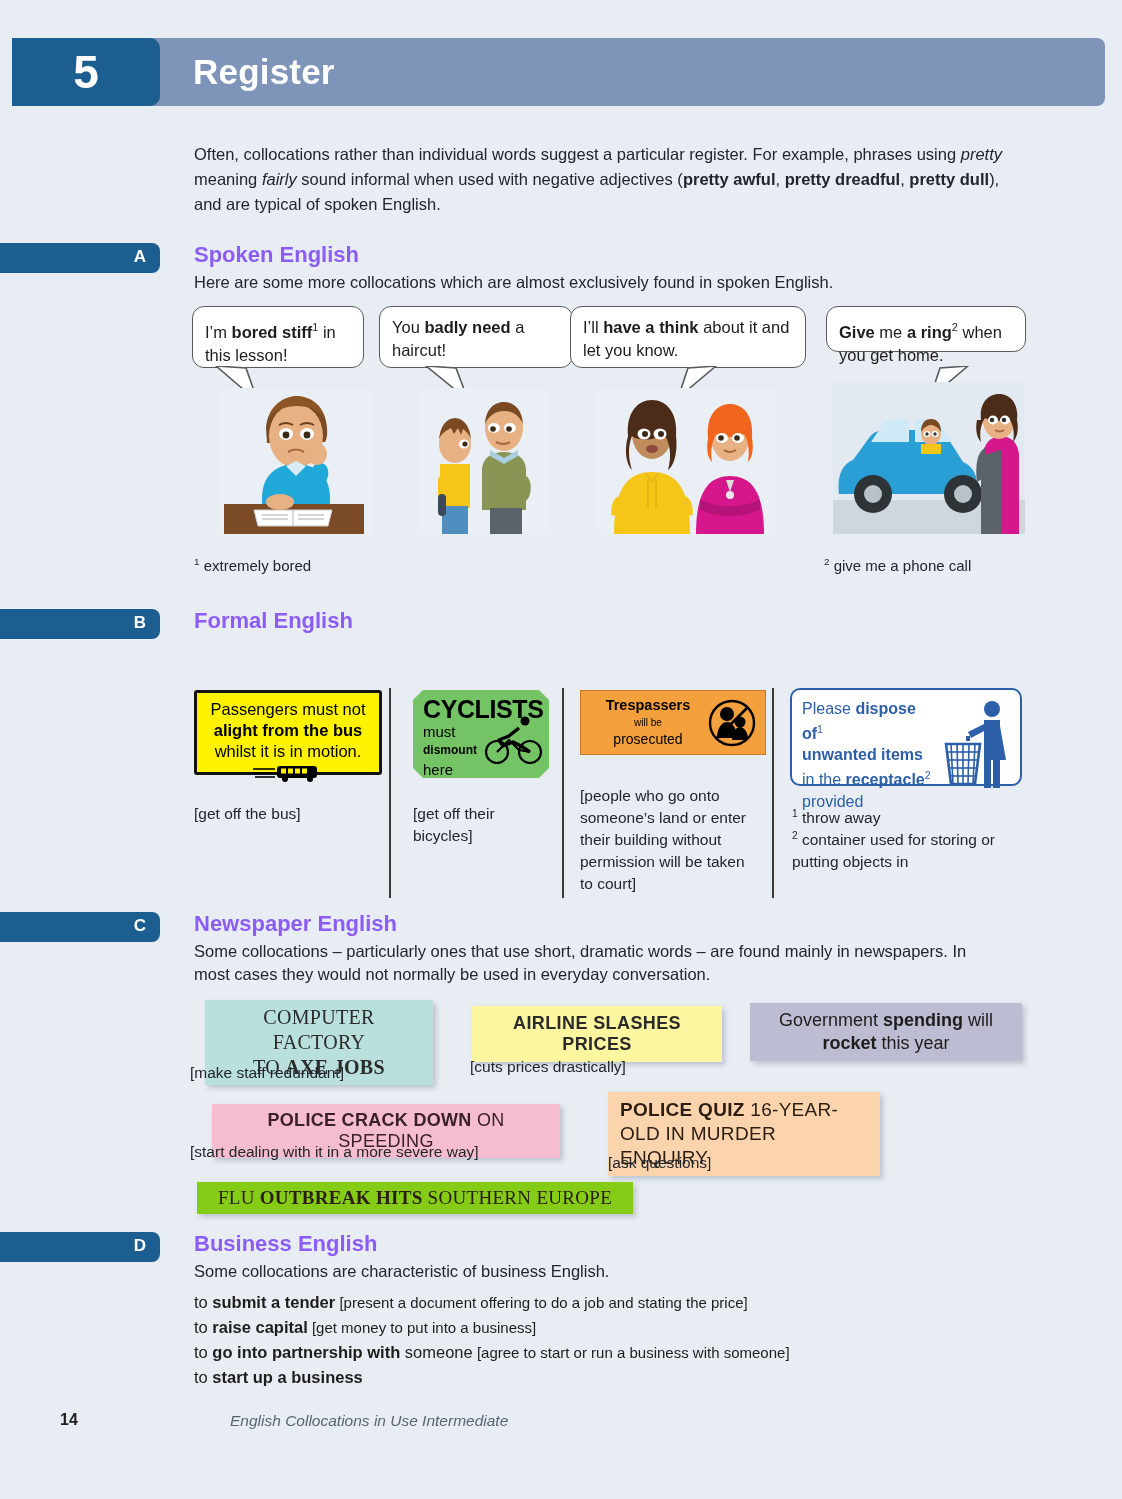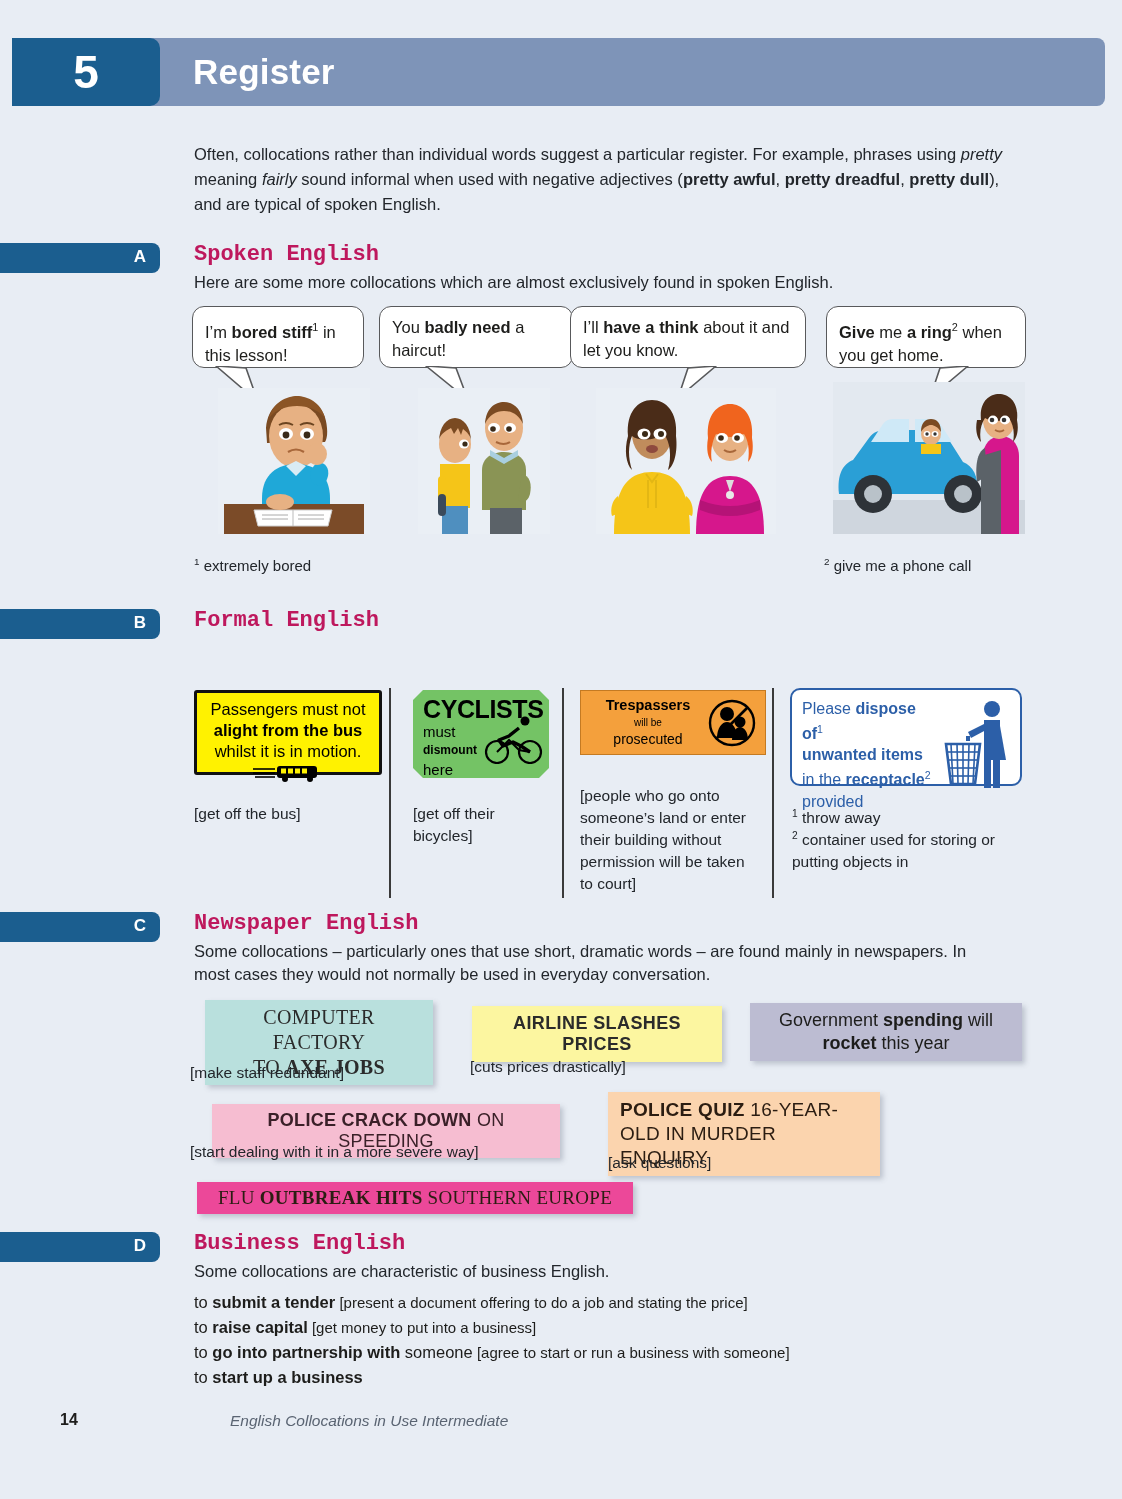--- a/index.html
+++ b/index.html
@@ -44,21 +44,21 @@
   .sec-tab{
     position:absolute;left:0;width:160px;height:30px;
     background:#1b5e8f;border-radius:0 8px 8px 0;
   }
   .sec-letter{
     position:absolute;right:14px;top:4px;
     color:#fff;font-weight:bold;font-size:17px;
   }
   .sec-title{
     position:absolute;left:194px;
-    color:#be185d;font-size:22px;font-weight:bold;font-family:Liberation Mono, monospace;
+    color:#8b5cf6;font-size:22px;font-weight:bold;
   }
   .sec-sub{
     position:absolute;left:194px;width:830px;
     font-size:16.5px;line-height:23px;color:#22262b;
   }
 
   
   .bubble{
     position:absolute;background:#fff;border:1.6px solid #58595b;
     border-radius:12px;padding:9px 12px;
@@ -116,21 +116,21 @@
   }
   .h-police{
     background:#f6bdd1;padding:6px 14px;text-align:center;
     font-size:18px;color:#3a2028;letter-spacing:.3px;
   }
   .h-quiz{
     background:#fbd4ae;padding:6px 12px;
     font-size:19px;line-height:24px;color:#2b1d12;letter-spacing:.3px;
   }
   .h-flu{
-    background:#ec4899;padding:5px 14px;text-align:center;
+    background:#84cc16;padding:5px 14px;text-align:center;
     font-family:"Liberation Serif",serif;font-size:19px;color:#2b1d12;
     letter-spacing:.3px;
   }
 
   
   .biz{position:absolute;left:194px;font-size:16.5px;line-height:25px;}
   .biz .def{font-size:15px;}
 
   
   .pg-num{position:absolute;left:60px;top:1411px;font-size:16px;font-weight:bold;color:#1d1d1b;}
@@ -177,21 +177,21 @@
 
   <div class="bubble" style="left:570px;top:306px;width:236px;height:62px">
     <span>I’ll </span><b>have a think</b><span> about it and let you know.</span>
   </div>
   <div class="tail" style="left:676px;top:366px">
     <svg width="46" height="34" viewBox="0 0 46 34">
         <polygon points="40,0 2,32 12,2" fill="#fff" stroke="#58595b" stroke-width="1.6"></polygon>
       </svg>
   </div>
 
-  <div class="bubble" style="left:826px;top:306px;width:200px;height:62px">
+  <div class="bubble" style="left:826px;top:306px;width:200px;height:46px">
     <b>Give</b><span> me </span><b>a ring</b><sup>2</sup><span> when you get home.</span>
   </div>
   <div class="tail" style="left:928px;top:366px">
     <svg width="46" height="34" viewBox="0 0 46 34">
         <polygon points="40,0 2,32 12,2" fill="#fff" stroke="#58595b" stroke-width="1.6"></polygon>
       </svg>
   </div>
 
   <div class="illus" style="left:218px;top:388px;width:152px;height:146px">
     <svg width="152" height="146" viewBox="0 0 152 146">

